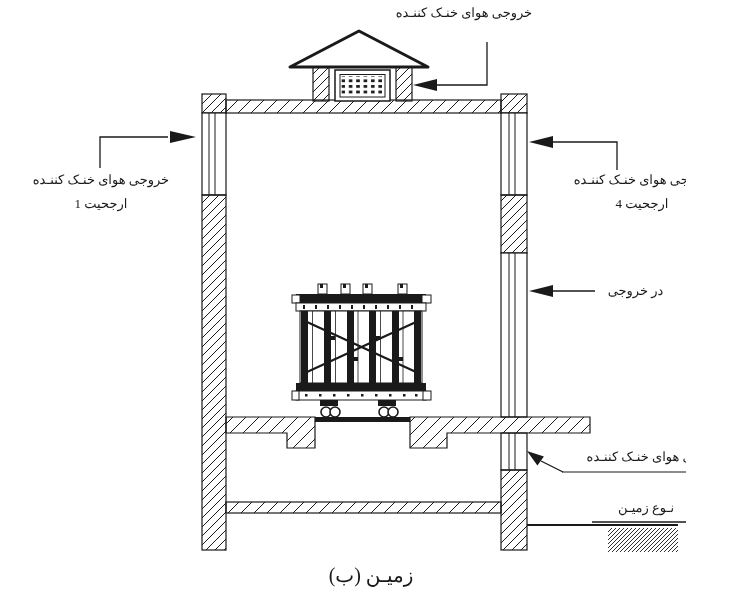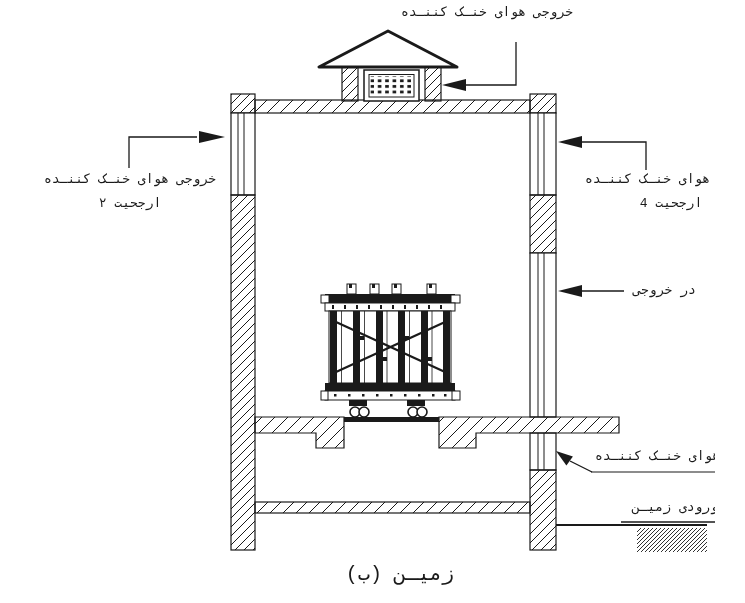--- a/index.html
+++ b/index.html
@@ -1,18 +1,18 @@
 <!DOCTYPE html>
 <html><head>
 <meta charset="utf-8">
 <style>
   html,body{margin:0;padding:0;background:#fff;}
   .stage{
     position:relative;width:686px;height:603px;background:#ffffff;
-    font-family:Liberation Mono, monospace;color:#1a1a1a;overflow:hidden;margin-left:29px;
+    font-family:Liberation Serif, serif;color:#1a1a1a;overflow:hidden;
   }
   .stage svg{position:absolute;left:0;top:0;}
   .lbl{
     position:absolute;text-align:center;font-size:13px;line-height:24px;
     direction:rtl;white-space:nowrap;color:#1a1a1a;
   }
   .caption{font-size:20px;line-height:26px;}
 </style>
 </head>
 <body>
@@ -207,28 +207,28 @@
       <line x1="592" y1="522" x2="700" y2="522" stroke-width="1.5"></line>
     </g>
   </svg>
 
   <div class="lbl" style="left:384px;top:1px;width:160px;">
     <div>خروجی هوای خنـک کننـده</div>
   </div>
 
   <div class="lbl" style="left:11px;top:168px;width:180px;">
     <div>خروجی هوای خنـک کننـده</div>
-    <div>ارجحیت ۲</div>
+    <div>ارجحیت 1</div>
   </div>
 
   <div class="lbl" style="left:542px;top:168px;width:200px;">
     <div>خروجی هوای خنـک کننـده</div>
     <div>ارجحیت 4</div>
   </div>
 
   <div class="lbl" style="left:588px;top:279px;width:95px;">در خروجی</div>
 
   <div class="lbl" style="left:562px;top:445px;width:180px;">ورودی هوای خنـک کننـده</div>
 
-  <div class="lbl" style="left:590px;top:496px;width:112px;">ورودی زمیـن</div>
+  <div class="lbl" style="left:590px;top:496px;width:112px;">نـوع زمیـن</div>
 
   <div class="lbl caption" style="left:296px;top:562px;width:150px;">زمیـن (ب)</div>
 </div>
 
 </body></html>

